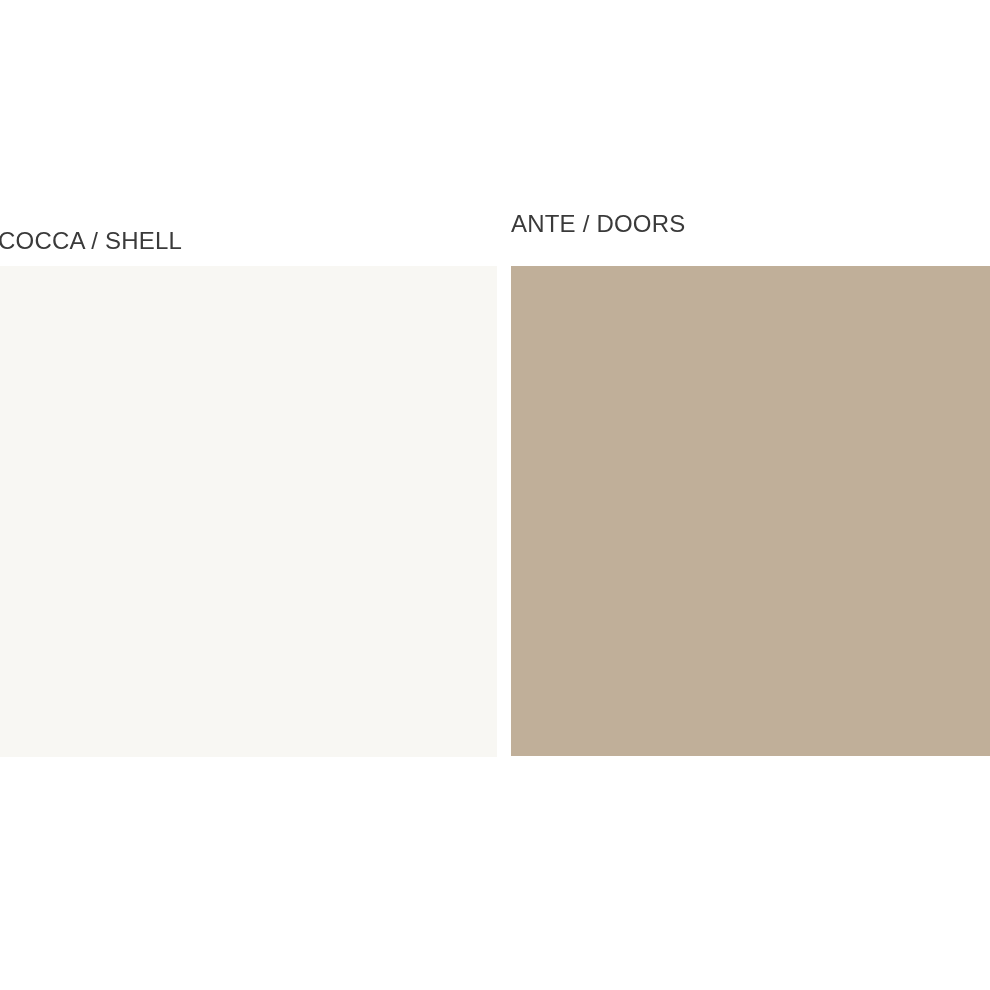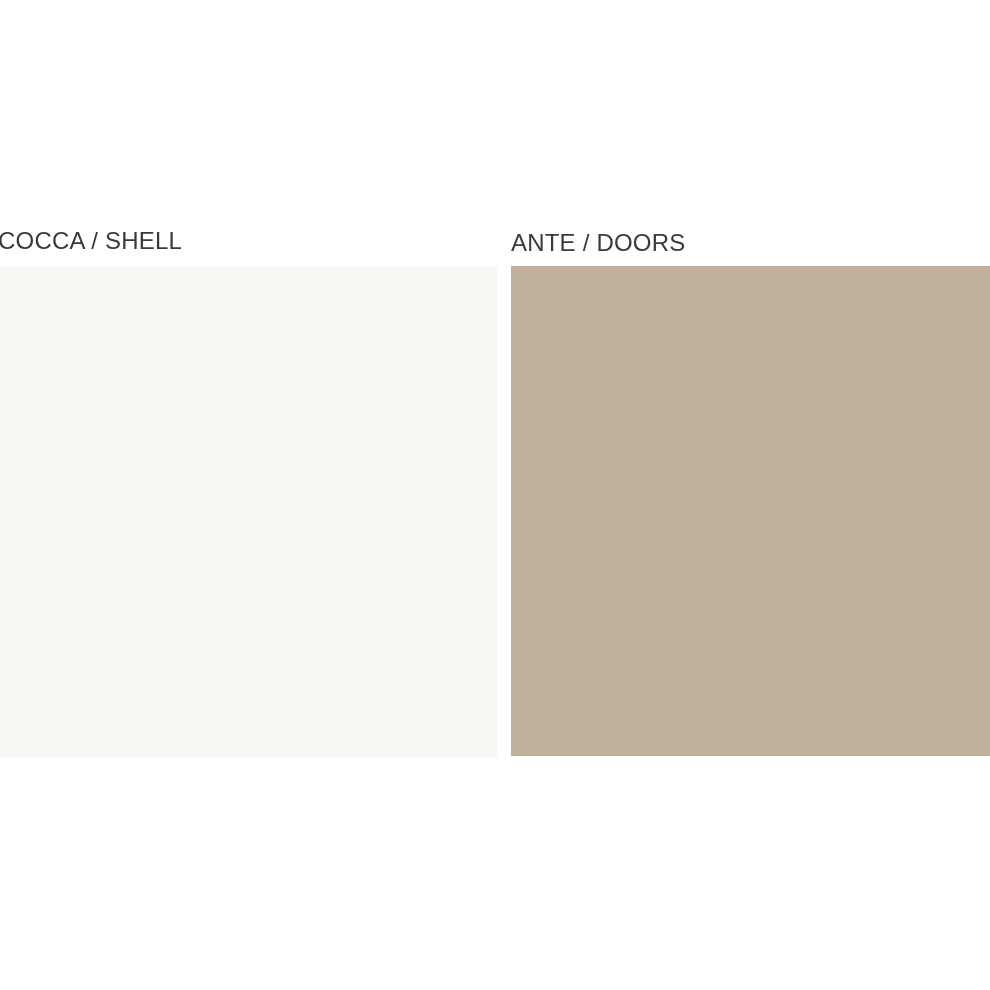--- a/index.html
+++ b/index.html
@@ -59,21 +59,21 @@
     height: 491px;
   }
 
   
   #group-doors {
     left: 0px;
     top: 0px;
   }
   #group-doors .swatch-label {
     left: 511px;
-    top: 231px;
+    top: 212px;
   }
   #group-doors .swatch-chip {
     left: 511px;
     top: 266px;
     width: 479px;
     height: 490px;
   }
 </style>
 </head>
 <body>

